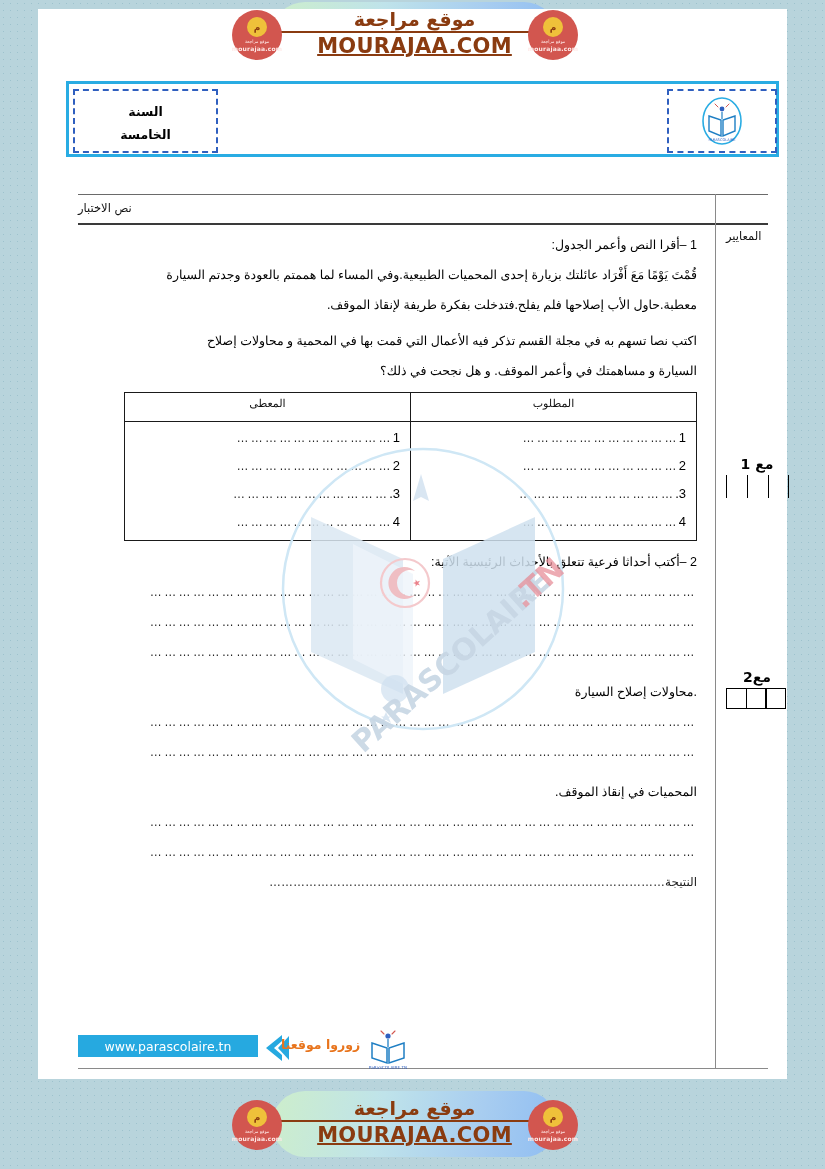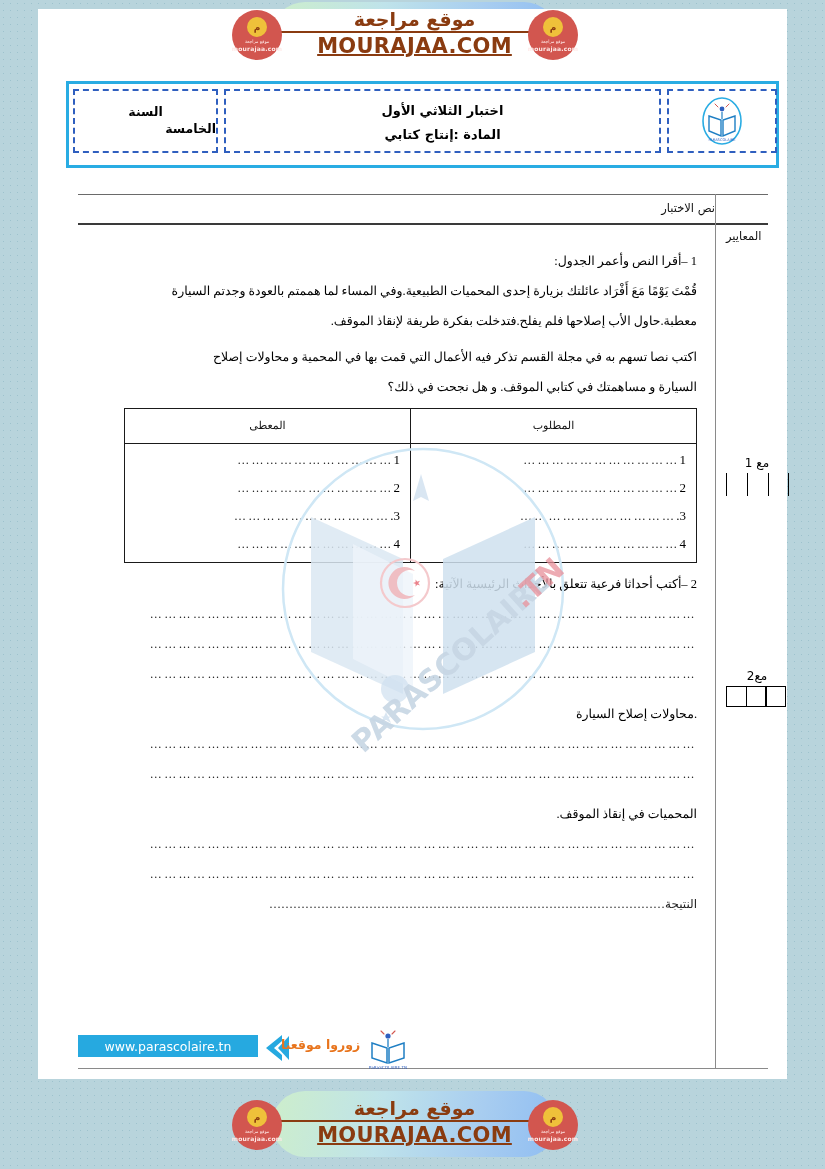--- a/index.html
+++ b/index.html
@@ -111,21 +111,21 @@
     height: 1070px;
     background: #ffffff;
   }
 
   
   .exam-header {
     position: absolute;
     left: 28px;
     top: 72px;
     width: 713px;
-    height: 87px;
+    height: 76px;
     border: 3px solid #29ace3;
     box-sizing: border-box;
   }
   .hdr-cell {
     position: absolute;
     top: 5px;
     height: 64px;
     border: 2px dashed #2f5fbf;
     box-sizing: border-box;
   }
@@ -137,21 +137,21 @@
     position: absolute;
     width: 100%;
     text-align: center;
     font-family: "DejaVu Sans", sans-serif;
     font-weight: bold;
     font-size: 12.5px;
     color: #000;
     direction: rtl;
   }
   .year-line.l1 { top: 13px; }
-  .year-line.l2 { top: 30px; text-align: right; }
+  .year-line.l2 { top: 36px; }
 
   .title-line {
     position: absolute;
     width: 100%;
     text-align: center;
     font-family: "DejaVu Sans", sans-serif;
     font-weight: bold;
     font-size: 13px;
     color: #000;
     direction: rtl;
@@ -202,31 +202,31 @@
 
   .col-head {
     position: absolute;
     top: 7px;
     font-size: 11.5px;
     color: #111;
     direction: rtl;
     font-family: "DejaVu Sans", sans-serif;
   }
   .col-head.criteria { left: 648px; margin-top: 28px; }
-  .col-head.content  { left: 0; width: 637px; text-align: right; }
+  .col-head.content  { left: 0; width: 637px; text-align: left; }
 
   
   .content-col {
     position: absolute;
     left: 0;
-    top: 46px;
+    top: 30px;
     width: 637px;
     direction: rtl;
     text-align: right;
-    font-family: Liberation Serif, serif;
+    font-family: Liberation Sans, sans-serif;
     color: #000;
     font-size: 12.5px;
     padding: 0 18px 0 14px;
     box-sizing: border-box;
   }
   .q-line {
     margin: 0;
     padding: 0;
     line-height: 30px;
     white-space: nowrap;
@@ -260,21 +260,21 @@
   .inner-table td {
     border: 1px solid #1a1a1a;
     padding: 0;
     vertical-align: top;
   }
   .inner-table td.hdr {
     height: 24px;
     text-align: center;
     font-size: 11px;
     color: #111;
-    padding-top: 10px;
+    padding-top: 4px;
   }
   .inner-cellpad { padding: 2px 10px 4px 10px; }
   .inner-row {
     height: 28px;
     line-height: 28px;
     font-size: 12px;
     white-space: nowrap;
     overflow: hidden;
     letter-spacing: 2.2px;
     color: #222;
@@ -282,22 +282,22 @@
   .inner-row .num { letter-spacing: 0; font-size: 13px; color: #000; }
 
   
   .crit {
     position: absolute;
     left: 645px;
     width: 68px;
     text-align: center;
   }
   .crit-label {
-    font-size: 12px;
-    font-weight: normal;
+    font-size: 14px;
+    font-weight: bold;
     color: #000;
     direction: rtl;
     font-family: "DejaVu Sans", sans-serif;
     margin-bottom: 3px;
   }
   .crit-boxes {
     display: flex;
     justify-content: center;
   }
   .crit-boxes i {
@@ -401,24 +401,20 @@
 
 <div class="sheet">
 
   <div class="exam-header">
 
     <div class="hdr-cell hdr-year">
       <div class="year-line l1">السنة</div>
       <div class="year-line l2">الخامسة</div>
     </div>
 
-    <div class="hdr-cell hdr-title">
-      <div class="title-line l1">اختبار الثلاثي الأول</div>
-      <div class="title-line l2">المادة  :إنتاج كتابي</div>
-    </div>
 
     <div class="hdr-cell hdr-logo">
       <svg class="logo-oval" viewBox="0 0 42 50">
         <ellipse cx="21" cy="25" rx="19" ry="23" fill="#ffffff" stroke="#29ace3" stroke-width="1.6"></ellipse>
         <path d="M8 20 L20 24 L20 40 L8 35 Z" fill="#ffffff" stroke="#1f7fc4" stroke-width="1.4"></path>
         <path d="M34 20 L22 24 L22 40 L34 35 Z" fill="#ffffff" stroke="#1f7fc4" stroke-width="1.4"></path>
         <path d="M21 23 L21 16" stroke="#1f7fc4" stroke-width="1.2"></path>
         <circle cx="21" cy="13" r="2.4" fill="#2f5fbf"></circle>
         <path d="M17 11 L14 8 M25 11 L28 8" stroke="#d2564f" stroke-width="1" stroke-linecap="round"></path>
         <text x="21" y="45" font-size="3.6" fill="#2f5fbf" text-anchor="middle" font-family="DejaVu Sans, sans-serif">PARASCOLAIRE</text>
@@ -469,21 +465,21 @@
     </div>
 
     <div class="content-col">
 
       <div class="spacer-6"></div>
       <div class="q-line">1 –أقرا النص وأعمر الجدول:</div>
       <div class="q-para">قُمْتَ يَوْمًا مَعَ أَفْرَاد عائلتك بزيارة إحدى المحميات الطبيعية.وفي المساء لما هممتم بالعودة وجدتم السيارة</div>
       <div class="q-para">معطبة.حاول الأب إصلاحها فلم يفلح.فتدخلت بفكرة طريفة لإنقاذ الموقف.</div>
       <div class="spacer-6"></div>
       <div class="q-para">اكتب نصا تسهم  به في مجلة القسم تذكر فيه الأعمال التي قمت بها في المحمية و محاولات إصلاح</div>
-      <div class="q-para">السيارة و مساهمتك في كتابي الموقف. و هل نجحت في ذلك؟</div>
+      <div class="q-para">السيارة و مساهمتك في وأعمر الموقف. و هل نجحت في ذلك؟</div>
 
       <table class="inner-table">
         <tbody>
             <tr>
           <td class="hdr" style="width:50%">المطلوب</td>
           <td class="hdr" style="width:50%">المعطى</td>
         </tr>
         <tr>
           <td>
             <div class="inner-cellpad">

